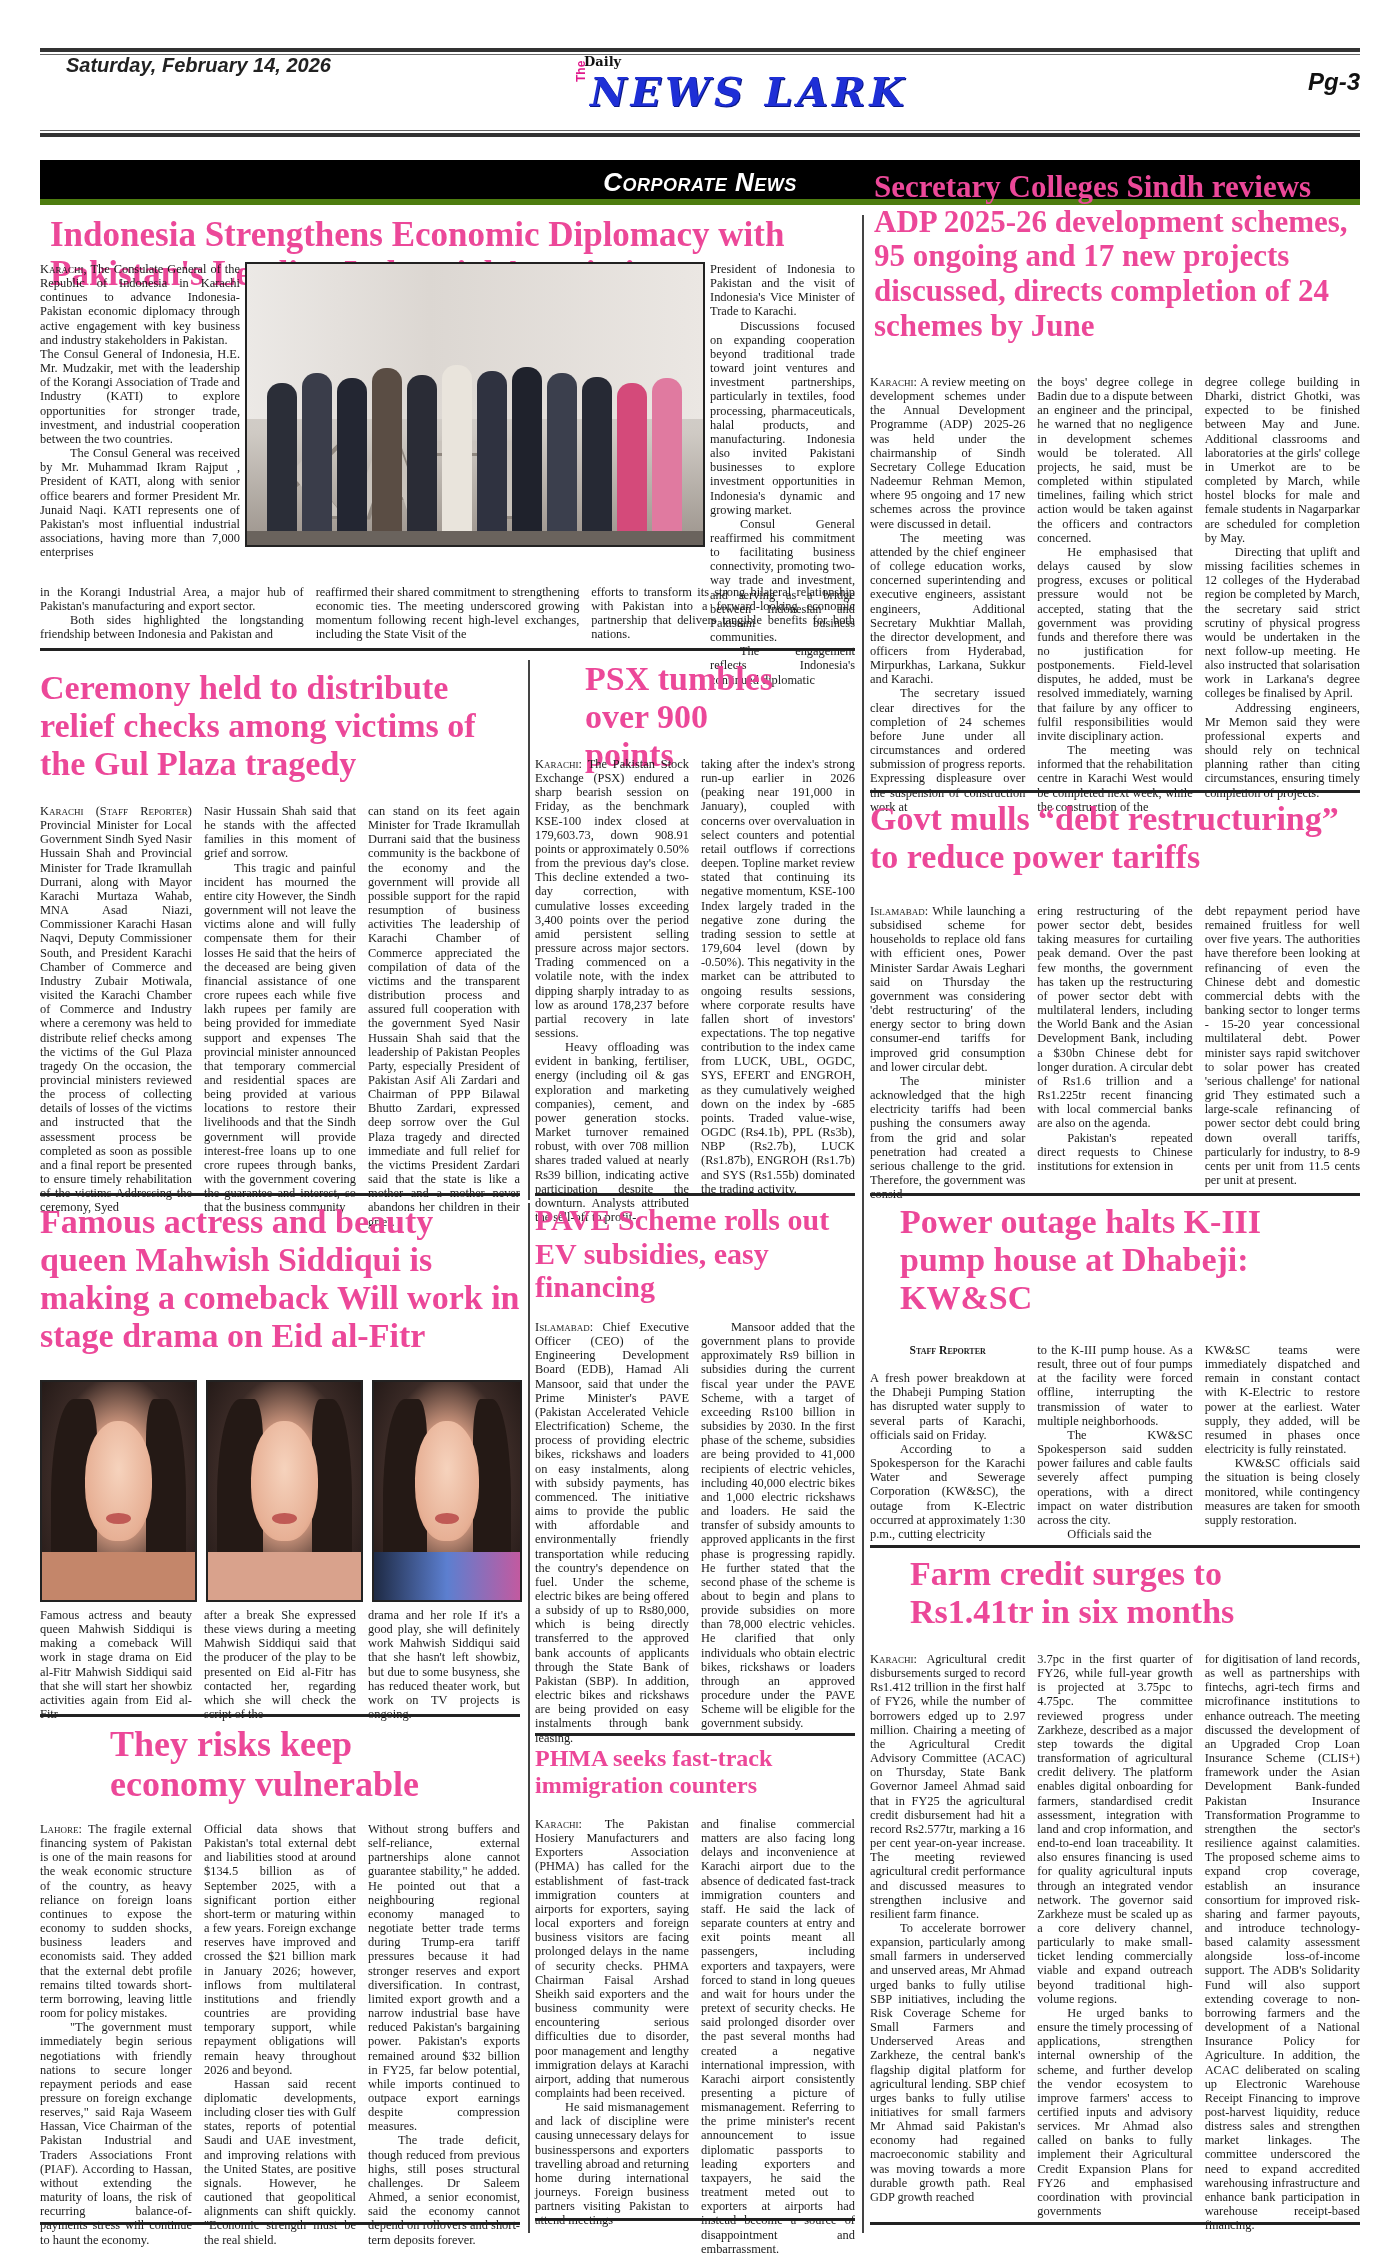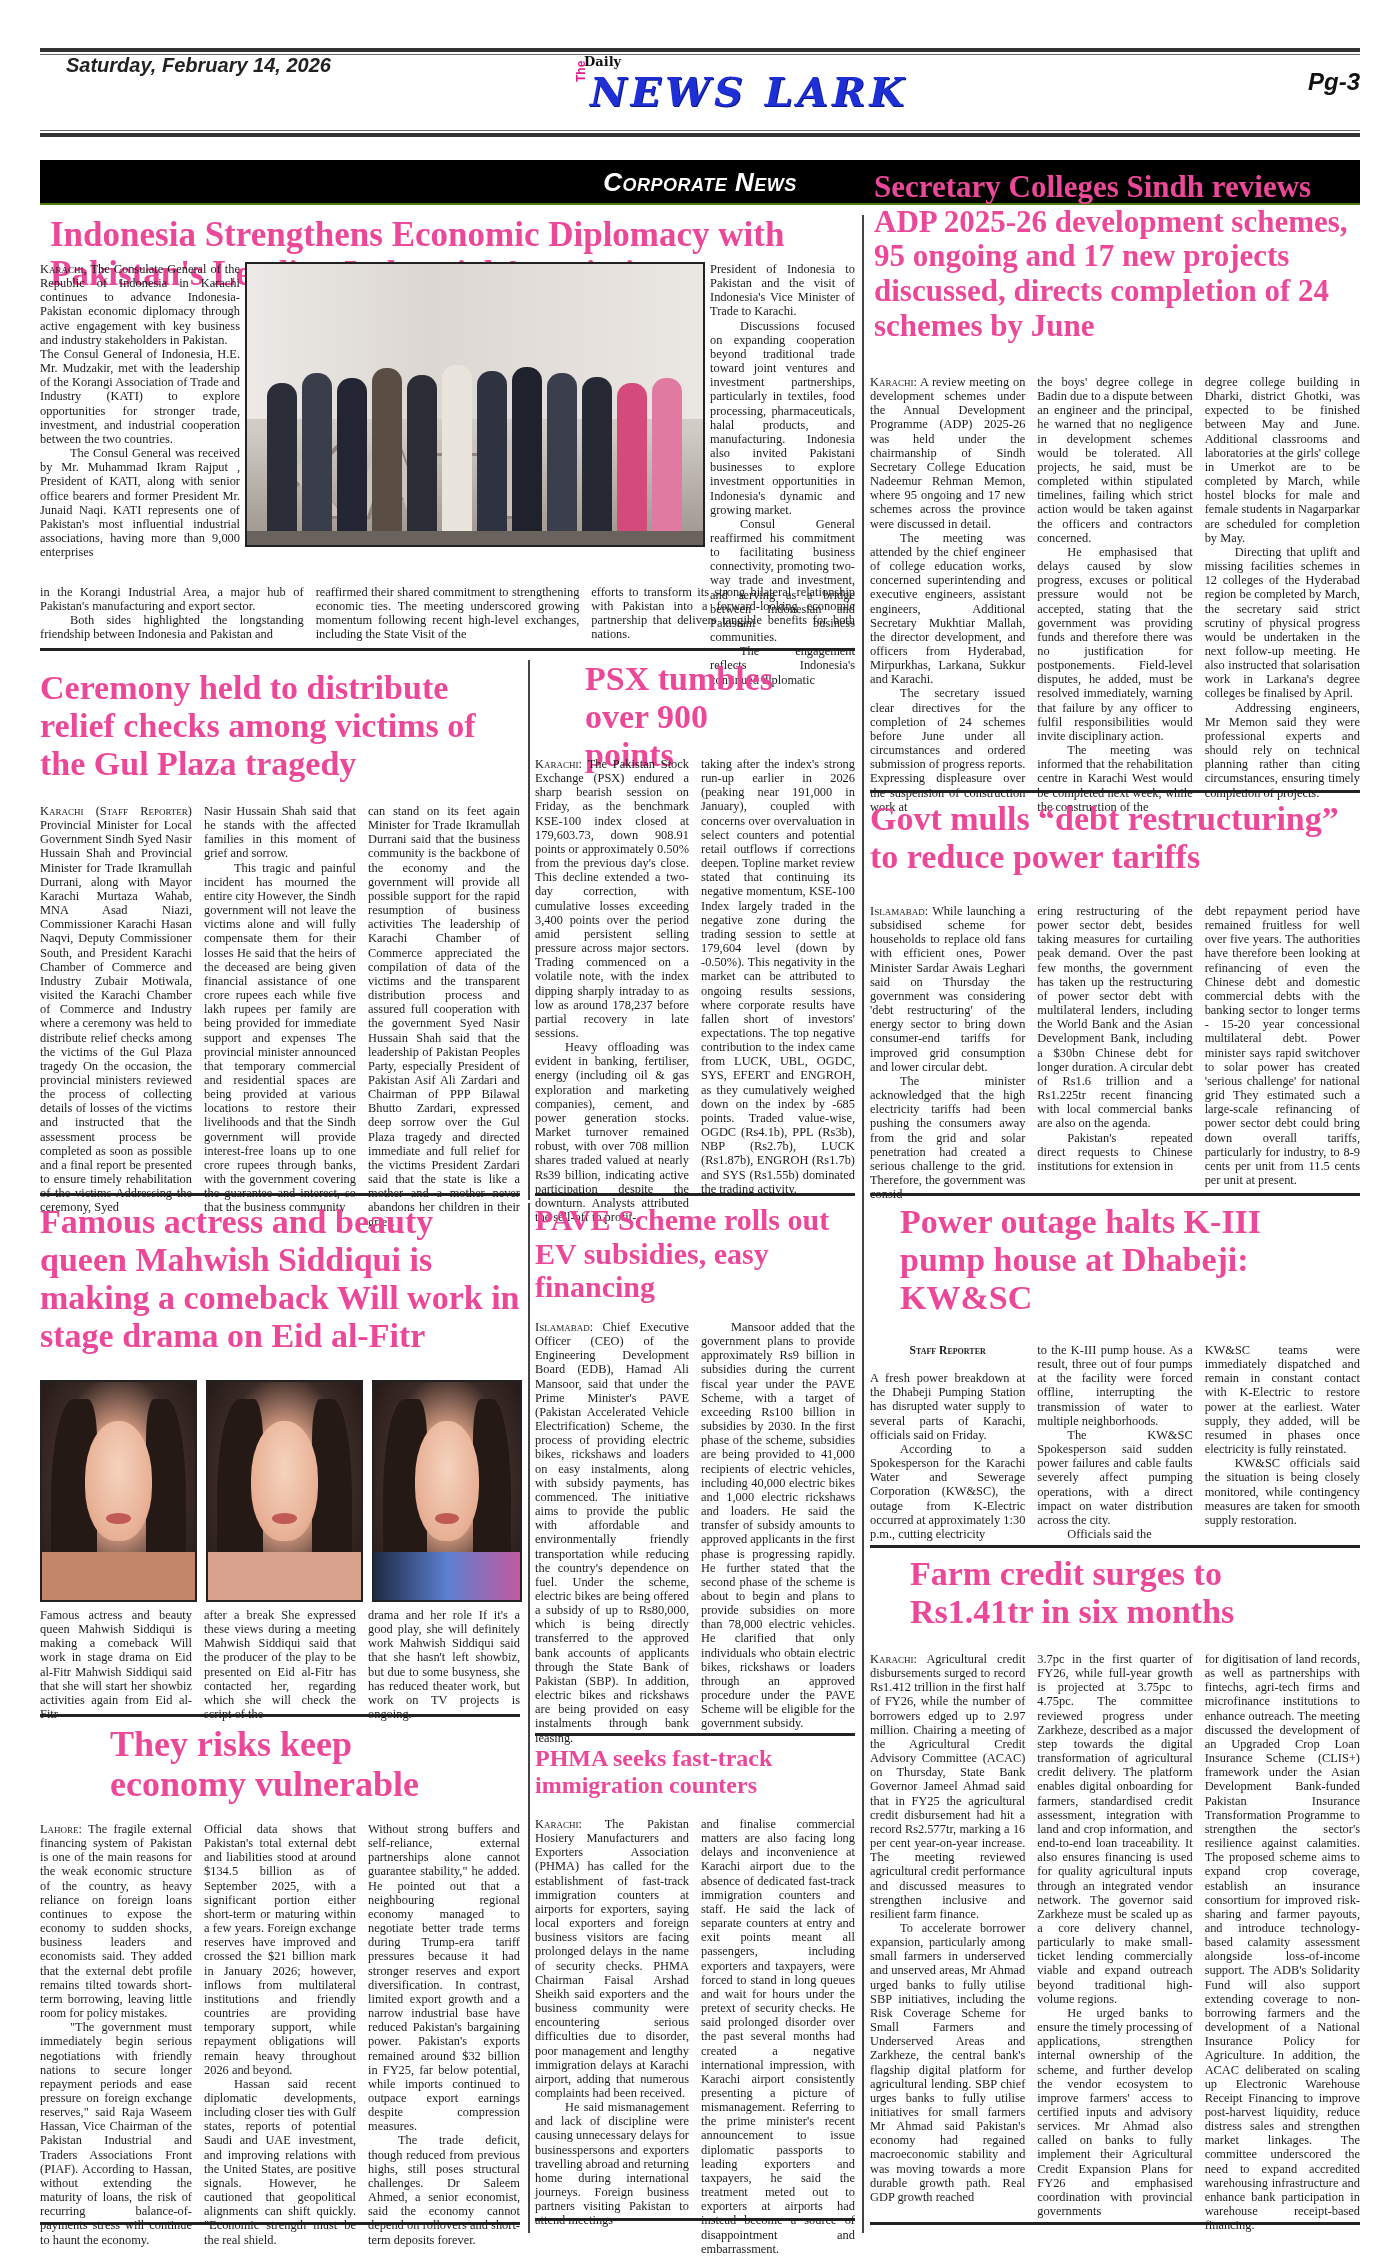--- a/index.html
+++ b/index.html
@@ -9,21 +9,21 @@
     .masthead { position: absolute; left: 40px; top: 48px; width: 1320px; height: 92px; }
     .mh-rule-top { position: absolute; left: 0; top: 0; width: 100%; height: 7px; border-top: 4px solid #333; border-bottom: 1px solid #666; }
     .mh-rule-bot { position: absolute; left: 0; top: 82px; width: 100%; height: 7px; border-top: 1px solid #666; border-bottom: 4px solid #333; }
     .mh-date { position: absolute; left: 26px; top: 6px; font-family: "Liberation Sans", sans-serif; font-weight: bold; font-style: italic; font-size: 20px; color: #222; }
     .mh-page { position: absolute; right: 0; top: 20px; font-family: "Liberation Sans", sans-serif; font-weight: bold; font-style: italic; font-size: 24px; color: #111; }
     .mh-logo { position: absolute; left: 540px; top: 6px; width: 340px; height: 60px; }
     .mh-daily { position: absolute; left: 4px; top: 0; font-family: "DejaVu Serif", serif; font-weight: bold; font-size: 13px; color: #111; }
     .mh-the { position: absolute; left: -6px; top: 28px; font-family: "Liberation Sans", sans-serif; font-weight: bold; font-size: 12px; color: #e0198c; transform: rotate(-90deg); transform-origin: left top; }
     .mh-name { position: absolute; left: 10px; top: 14px; font-family: "DejaVu Serif", serif; font-weight: bold; font-size: 40px; letter-spacing: 4px; color: #1e2fd6; font-style: italic; text-shadow: 1px 1px 0 #0a1680; }
 
-    .section-bar { position: absolute; left: 40px; top: 160px; width: 1320px; height: 45px; background: #000; border-bottom: 2px solid #4d7c0f; text-align: center; }
+    .section-bar { position: absolute; left: 40px; top: 160px; width: 1320px; height: 45px; background: #000; border-bottom: 6px solid #4d7c0f; text-align: center; }
     .section-bar span { font-family: "Liberation Sans", sans-serif; font-weight: bold; font-style: italic; font-size: 26px; color: #fff; line-height: 45px; font-variant: small-caps; letter-spacing: 0.5px; }
 
     .article { position: absolute; }
     .headline { font-family: Liberation Serif, serif; font-weight: bold; color: #ec4899; text-align: left; line-height: 1.12; }
     .cols { display: flex; gap: 12px; }
     .col { flex: 1; font-size: 12.4px; line-height: 14.15px; text-align: justify; hyphens: auto; }
     .col p { text-indent: 30px; }
     .col p.first { text-indent: 0; }
     .dateline { font-variant: small-caps; }
     .rule { position: absolute; height: 3px; background: #222; }
@@ -62,21 +62,21 @@
   <span>Corporate News</span>
 </div>
 
 <article class="article" style="left:40px; top:215px; width:812px;">
   <h1 class="headline" style="font-size:35px; padding:0 10px;">Indonesia Strengthens Economic Diplomacy with Pakistan's Leading Industrial Association</h1>
 </article>
 <div class="article" style="left:40px; top:262px; width:200px;">
   <div class="col" style="width:200px;">
     <p class="first"><span class="dateline">Karachi,</span> <span>The Consulate General of the Republic of Indonesia in Karachi continues to advance Indonesia-Pakistan economic diplomacy through active engagement with key business and industry stakeholders in Pakistan.</span></p>
     <p class="first">The Consul General of Indonesia, H.E. Mr. Mudzakir, met with the leadership of the Korangi Association of Trade and Industry (KATI) to explore opportunities for stronger trade, investment, and industrial cooperation between the two countries.</p>
-    <p>The Consul General was received by Mr. Muhammad Ikram Rajput , President of KATI, along with senior office bearers and former President Mr. Junaid Naqi. KATI represents one of Pakistan's most influential industrial associations, having more than 9,000 enterprises</p>
+    <p>The Consul General was received by Mr. Muhammad Ikram Rajput , President of KATI, along with senior office bearers and former President Mr. Junaid Naqi. KATI represents one of Pakistan's most influential industrial associations, having more than 7,000 enterprises</p>
   </div>
 </div>
 <div class="photo photo-group" style="left:245px; top:262px; width:460px; height:285px;">
   <div class="wall"></div>
   <div class="kati">KATI</div>
   <div class="person" style="left:20px; height:150px; background:#2b2e38;"></div>
   <div class="person" style="left:55px; height:160px; background:#3a3d4a;"></div>
   <div class="person" style="left:90px; height:155px; background:#232632;"></div>
   <div class="person" style="left:125px; height:165px; background:#5a4d44;"></div>
   <div class="person" style="left:160px; height:158px; background:#2a2c36;"></div>

